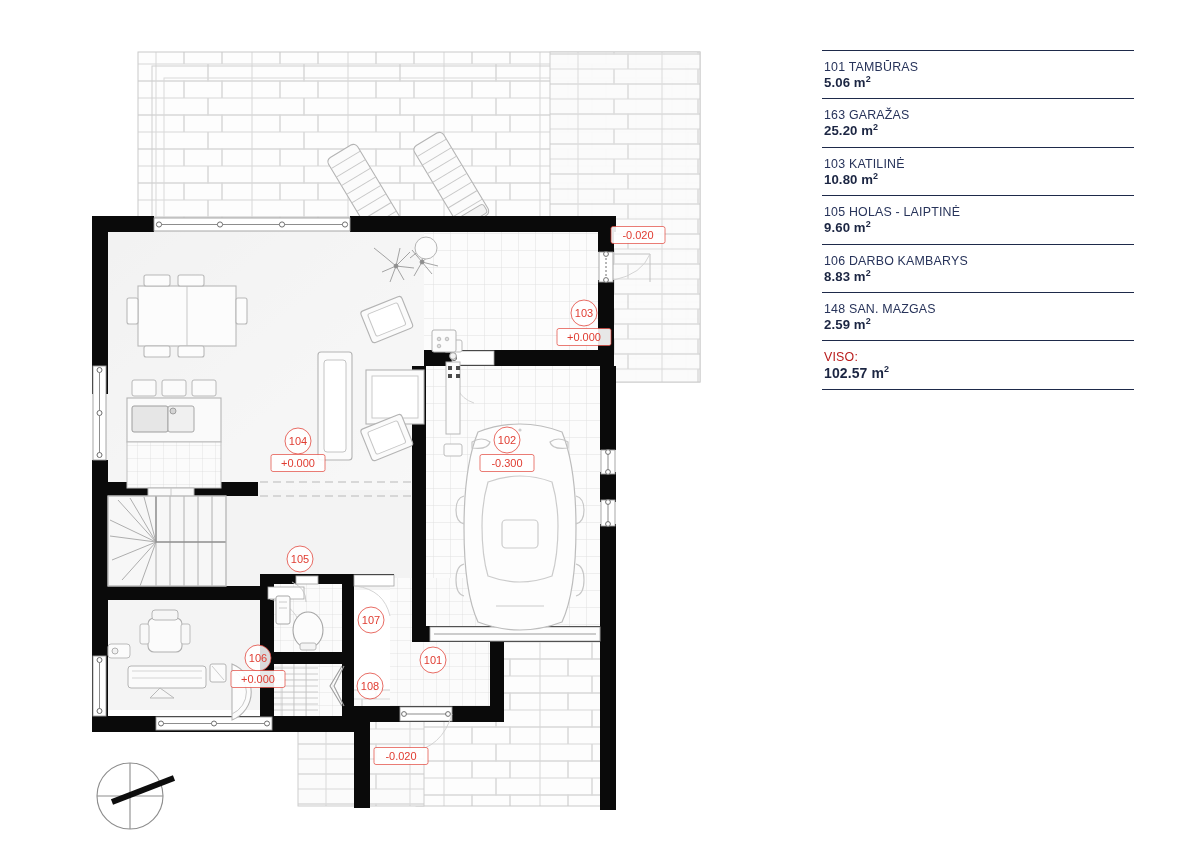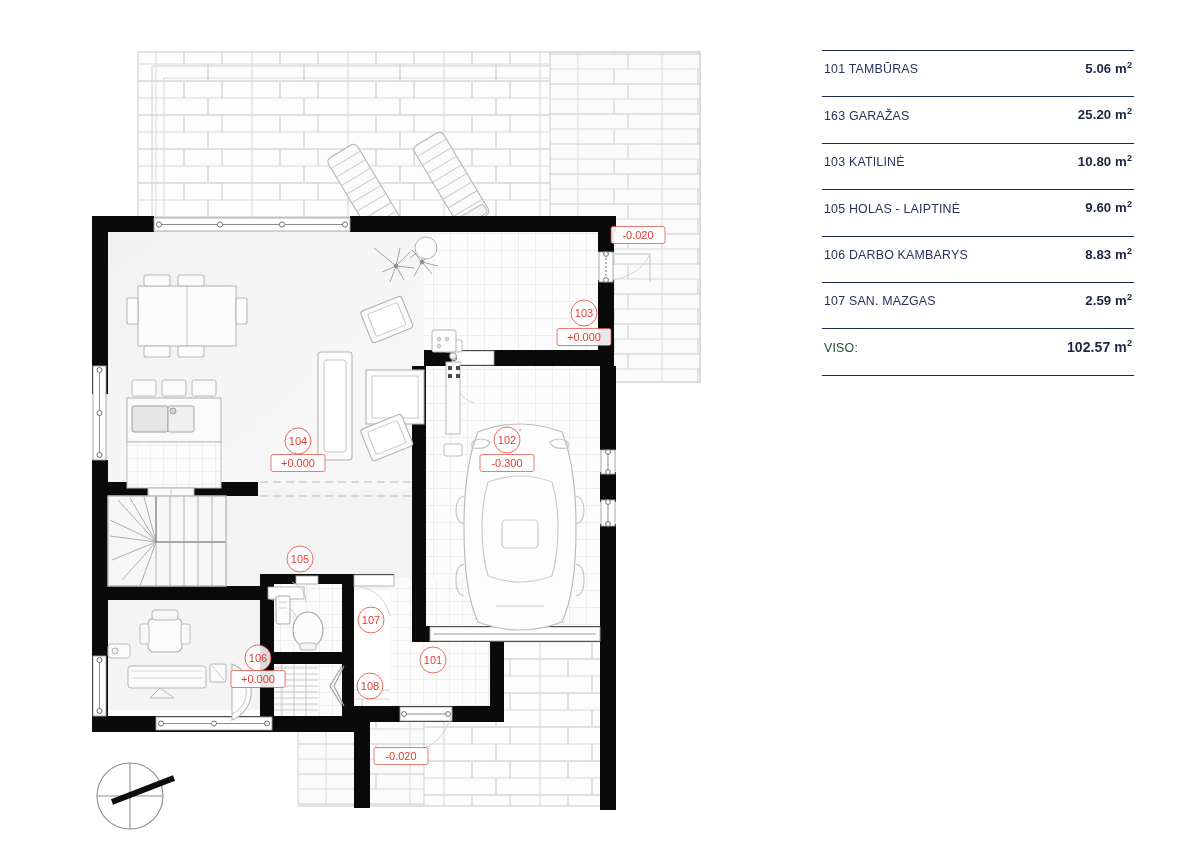--- a/index.html
+++ b/index.html
@@ -2,26 +2,26 @@
 <html><head>
 <meta charset="utf-8">
 <style>
   html,body{margin:0;padding:0;background:#fff;}
   body{width:1200px;height:852px;font-family:"Liberation Sans",sans-serif;overflow:hidden;}
   .page{position:relative;width:1200px;height:852px;background:#fff;}
 
   
   .schedule{position:absolute;left:822px;top:50px;width:312px;}
   .sched-row{display:flex;justify-content:space-between;align-items:baseline;
-             border-bottom:1.2px solid #1e2a4a;padding:9px 2px 20px 2px;}
+             border-bottom:1.2px solid #1e2a4a;padding:9px 2px 8px 2px;flex-direction:column;}
   .sched-row:first-child{border-top:1.2px solid #1e2a4a;}
   .sched-name{font-size:12.4px;color:#27335a;letter-spacing:.2px;white-space:nowrap;}
   .sched-area{font-size:13.2px;color:#1b2542;font-weight:bold;letter-spacing:.1px;white-space:nowrap;}
   .sched-area .sup{font-size:9px;vertical-align:super;font-weight:bold;}
-  .row-total .sched-name{color:#14532d;}
+  .row-total .sched-name{color:#b91c1c;}
   .row-total .sched-area{font-size:14px;text-align:right;}
 
   
   .plan{position:absolute;left:60px;top:30px;width:700px;height:790px;}
   .plan svg{display:block;}
 
   
   .compass{position:absolute;left:88px;top:752px;width:100px;height:86px;}
 </style>
 </head>
@@ -518,21 +518,21 @@
       </div>
       <div class="sched-row">
         <span class="sched-name">105 HOLAS - LAIPTINĖ</span>
         <span class="sched-area">9.60 m<span class="sup">2</span></span>
       </div>
       <div class="sched-row">
         <span class="sched-name">106 DARBO KAMBARYS</span>
         <span class="sched-area">8.83 m<span class="sup">2</span></span>
       </div>
       <div class="sched-row">
-        <span class="sched-name">107 SAN. MAZGAS</span>
+        <span class="sched-name">148 SAN. MAZGAS</span>
         <span class="sched-area">2.59 m<span class="sup">2</span></span>
       </div>
       <div class="sched-row row-total">
         <span class="sched-name">VISO:</span>
         <span class="sched-area">102.57 m<span class="sup">2</span></span>
       </div>
     </div>
 
 </div>
 

